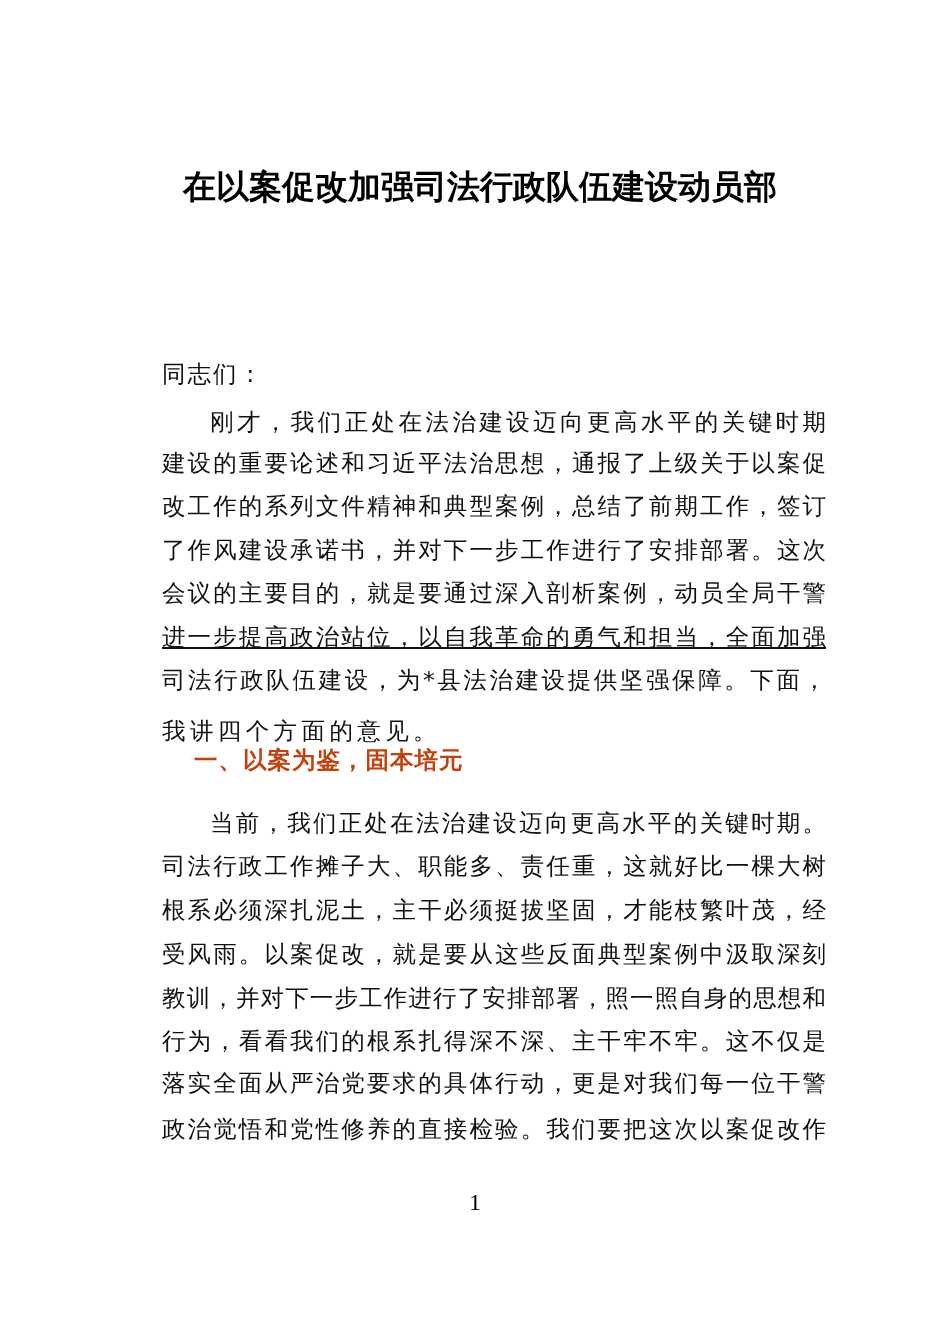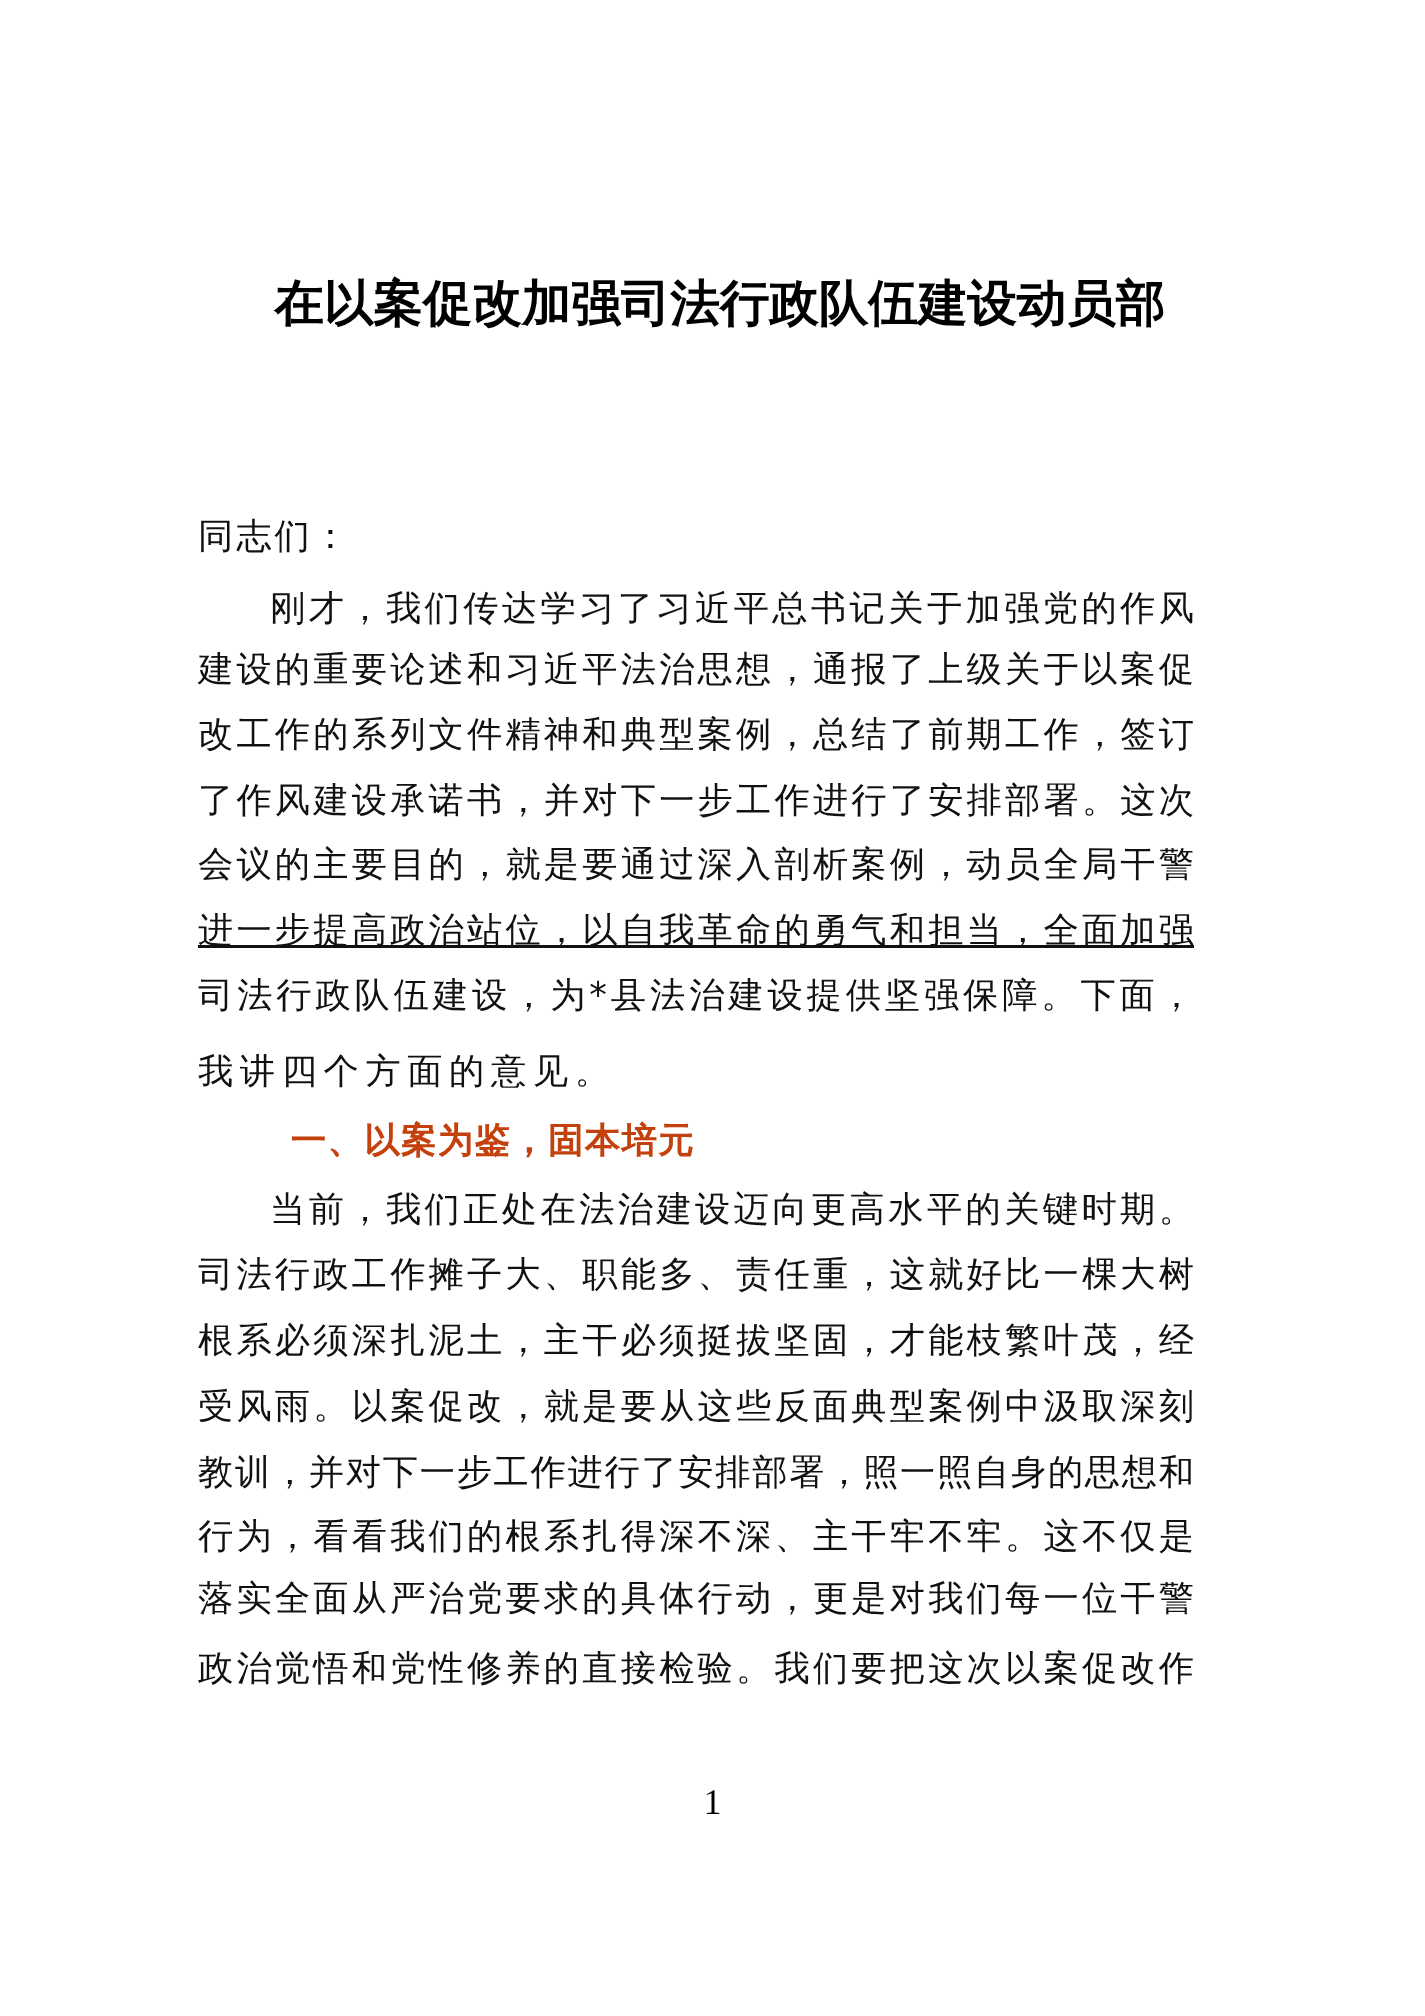--- a/index.html
+++ b/index.html
@@ -4,46 +4,46 @@
 <style>
   html, body { margin: 0; padding: 0; background: #ffffff; }
   body { width: 950px; height: 1344px; position: relative; overflow: hidden; }
   .page { position: absolute; left: 0; top: 0; width: 950px; height: 1344px; background: #fff; }
   .title {
     position: absolute; left: 140px; width: 680px; text-align: center;
     font-family: "DejaVu Serif", serif; font-weight: bold; font-size: 33px;
     color: #000; line-height: 40px; white-space: nowrap;
   }
   .line {
-    position: absolute; left: 132px; width: 664px;
+    position: absolute; left: 162px; width: 664px;
     font-family: "DejaVu Sans", sans-serif; font-size: 23.5px; color: #111;
-    line-height: 30px; white-space: nowrap; letter-spacing: 4.4px;
+    line-height: 30px; white-space: nowrap; letter-spacing: 4.4px; margin-top: 17px;
   }
   .line.just { text-align-last: justify; text-align: justify; letter-spacing: 0; }
   .indent { padding-left: 48px; width: 616px; }
   .heading {
     position: absolute; left: 194px; font-family: "DejaVu Sans", sans-serif;
     font-weight: bold; font-size: 23.5px; line-height: 30px; color: #c2410c; white-space: nowrap;
     letter-spacing: 1px;
   }
   .pagenum {
     position: absolute; left: 0; width: 950px; text-align: center; top: 1189px;
     font-family: "Liberation Serif", serif; font-size: 24px; color: #000;
   }
 </style>
 </head>
 <body>
 
 <div class="page">
-  <div class="title" style="top:182px;">在以案促改加强司法行政队伍建设动员部</div>
+  <div class="title" style="top:167px;">在以案促改加强司法行政队伍建设动员部</div>
 
   <div class="line" style="top:342px; letter-spacing:2px;">同志们：</div>
 
   <div>
-    <div class="line just indent" style="top:390px;">刚才，我们传达学习了习近平总书记关于加强党的作风</div>
+    <div class="line just indent" style="top:390px;">刚才，我们正处在法治建设迈向更高水平的关键时期</div>
     <div class="line just" style="top:431px;">建设的重要论述和习近平法治思想，通报了上级关于以案促</div>
     <div class="line just" style="top:474px;">改工作的系列文件精神和典型案例，总结了前期工作，签订</div>
     <div class="line just" style="top:518px;">了作风建设承诺书，并对下一步工作进行了安排部署。这次</div>
     <div class="line just" style="top:561px;">会议的主要目的，就是要通过深入剖析案例，动员全局干警</div>
     <div class="line just" style="top:605px;text-decoration:underline;">进一步提高政治站位，以自我革命的勇气和担当，全面加强</div>
     <div class="line just" style="top:648px;">司法行政队伍建设，为*县法治建设提供坚强保障。下面，</div>
     <div class="line" style="top:699px;">我讲四个方面的意见。</div>
   </div>
 
   <div class="heading" style="top:745px;">一、以案为鉴，固本培元</div>

